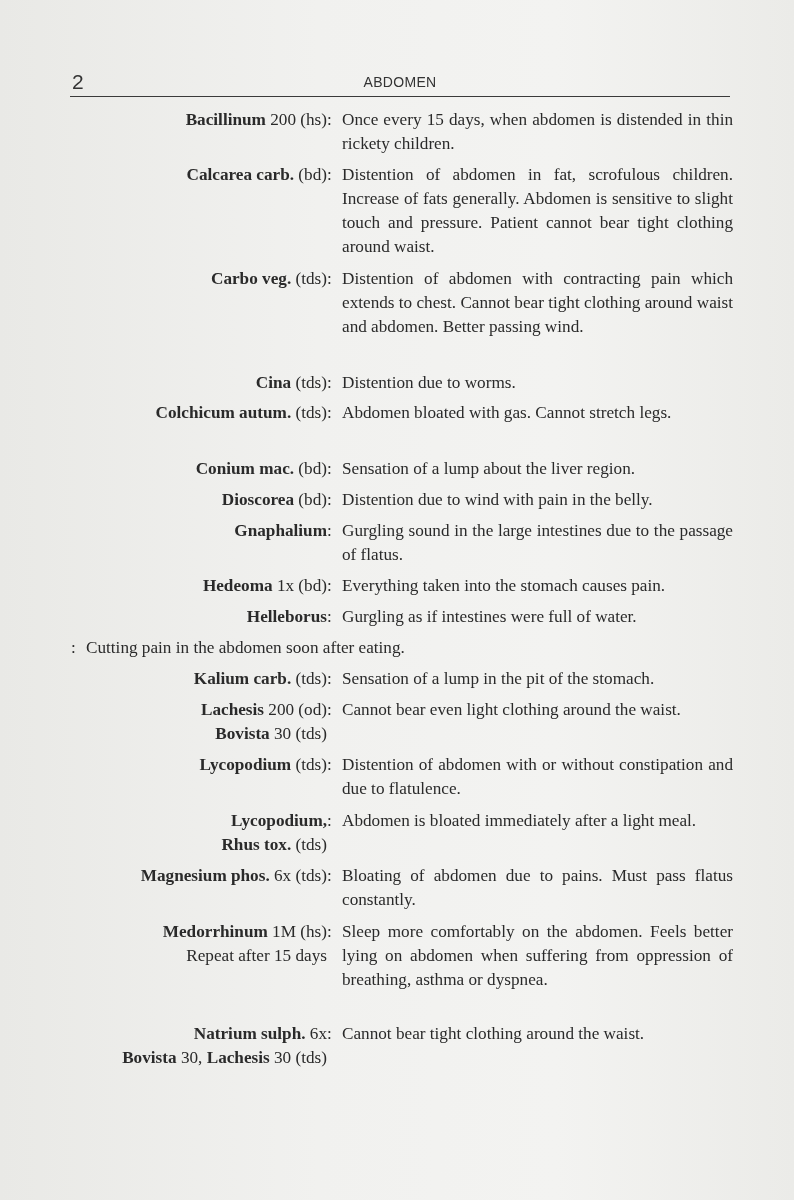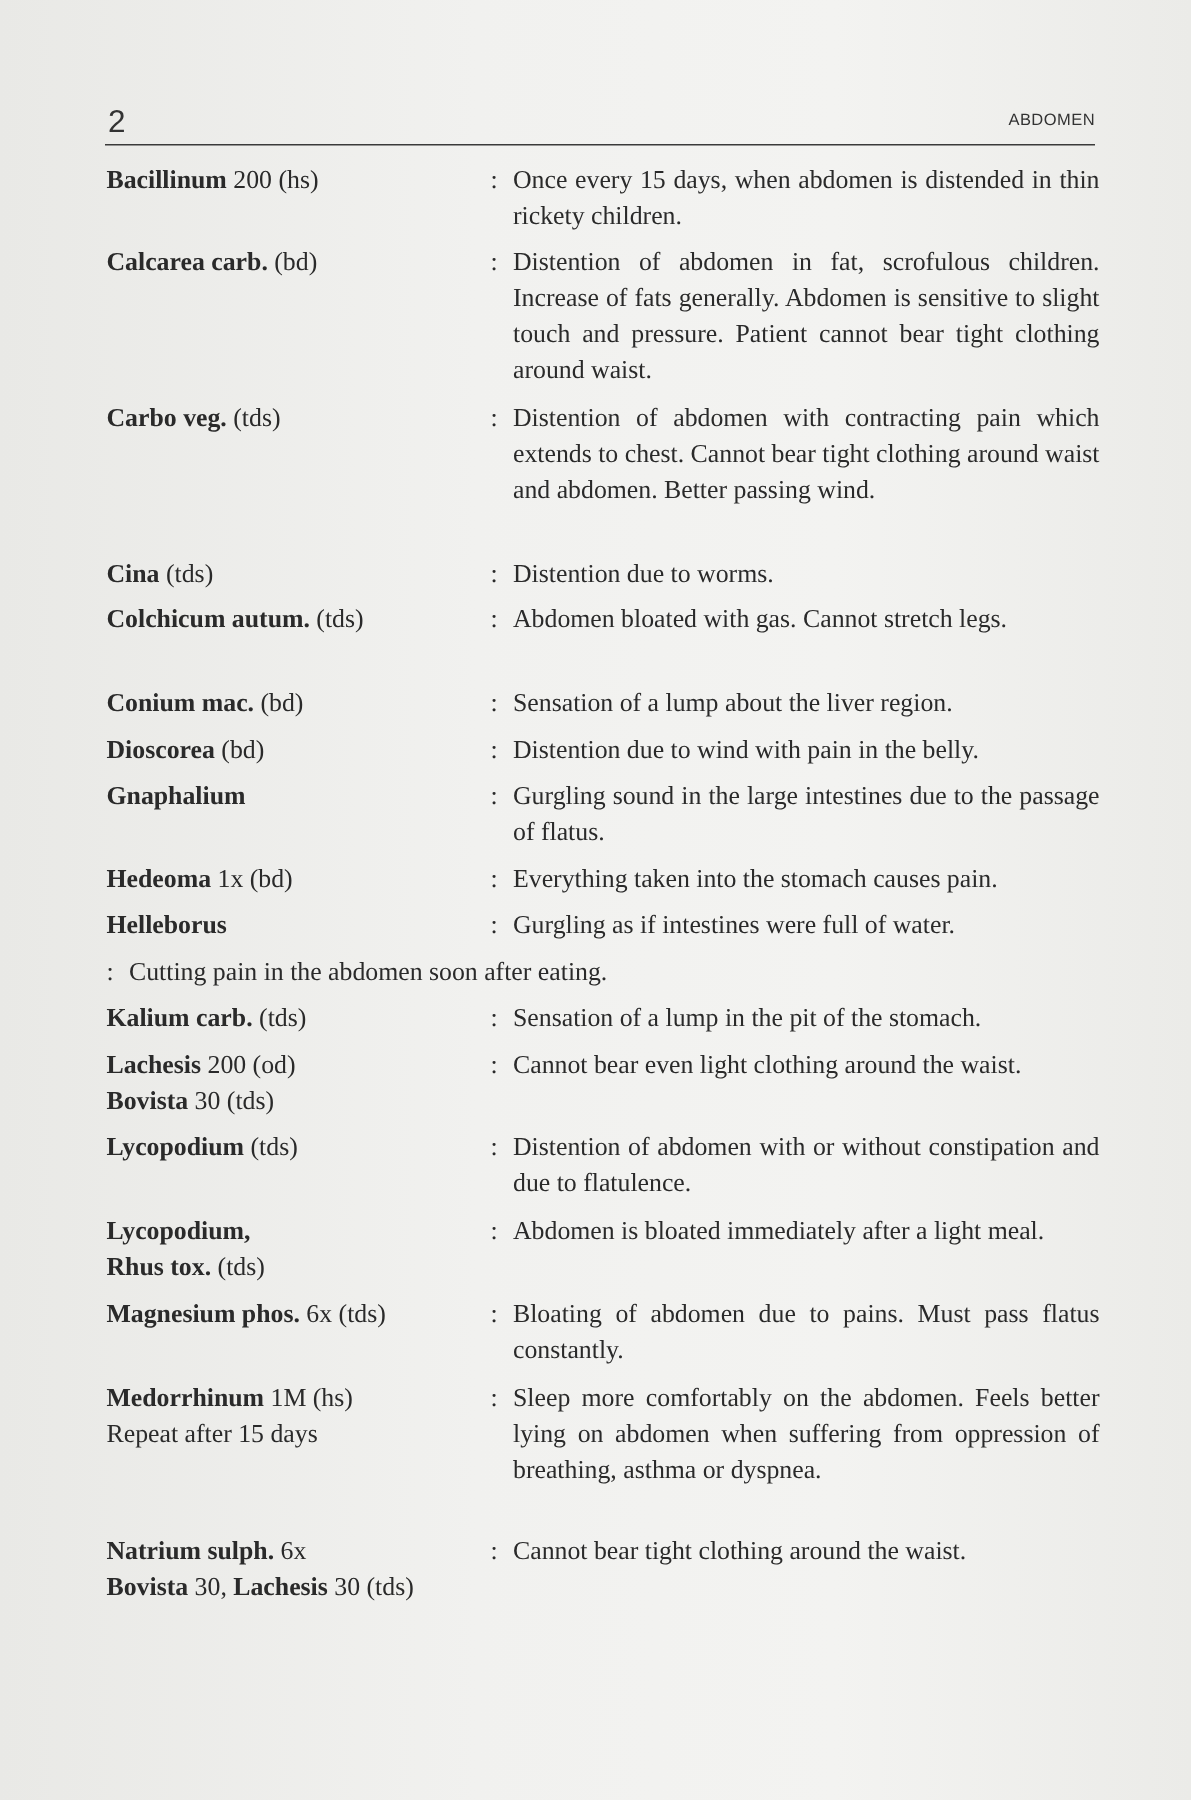--- a/index.html
+++ b/index.html
@@ -9,24 +9,24 @@
     font-family: "Liberation Serif", "DejaVu Serif", serif;
     color: #2a2a2a;
     position: relative;
   }
   .page { position: absolute; left: 0; top: 0; width: 794px; height: 1200px;
     background: linear-gradient(90deg, #e9e9e6 0%, #f1f1ef 40%, #f3f3f1 70%, #ebebe8 100%); }
   .header { position: absolute; left: 70px; top: 70px; width: 660px; height: 26px;
     border-bottom: 1.5px solid #3a3a3a; }
   .page-num { position: absolute; left: 2px; top: 0px; font-family: "Liberation Sans", sans-serif;
     font-size: 21px; color: #333; }
-  .running-title { position: absolute; left: 0; right: 0; top: 4px; text-align: right;
-    font-family: "Liberation Sans", sans-serif; font-size: 11px; color: #333; letter-spacing: 0.3px; }
+  .running-title { position: absolute; left: 0; right: 0; top: 4px; text-align: center;
+    font-family: "Liberation Sans", sans-serif; font-size: 14px; color: #333; letter-spacing: 0.3px; }
   .entry { position: relative; display: flex; font-size: 17.2px; line-height: 24px; }
-  .left { width: 256px; flex: none; }
+  .left { width: 256px; flex: none; text-align: right; }
   .colon { width: 15px; flex: none; text-align: left; }
   .desc { flex: 1; text-align: justify; hyphens: manual; }
   .b { font-weight: bold; }
   .watermark { position: absolute; left: 255px; top: 540px; width: 290px; height: 130px; pointer-events: none; opacity: 0.85; }
   .wm-text { position: absolute; left: 73px; top: 67px; font-family: "Liberation Sans", sans-serif;
     font-weight: bold; font-size: 36px; color: #2ea8a0; letter-spacing: 1px; opacity: 0.85; }
   .wm-sub { position: absolute; left: 57px; top: 102px; font-family: "Liberation Sans", sans-serif;
     font-weight: bold; font-size: 14px; color: #2ea8a0; letter-spacing: 0.5px; opacity: 0.85; }
 </style>
 </head>

